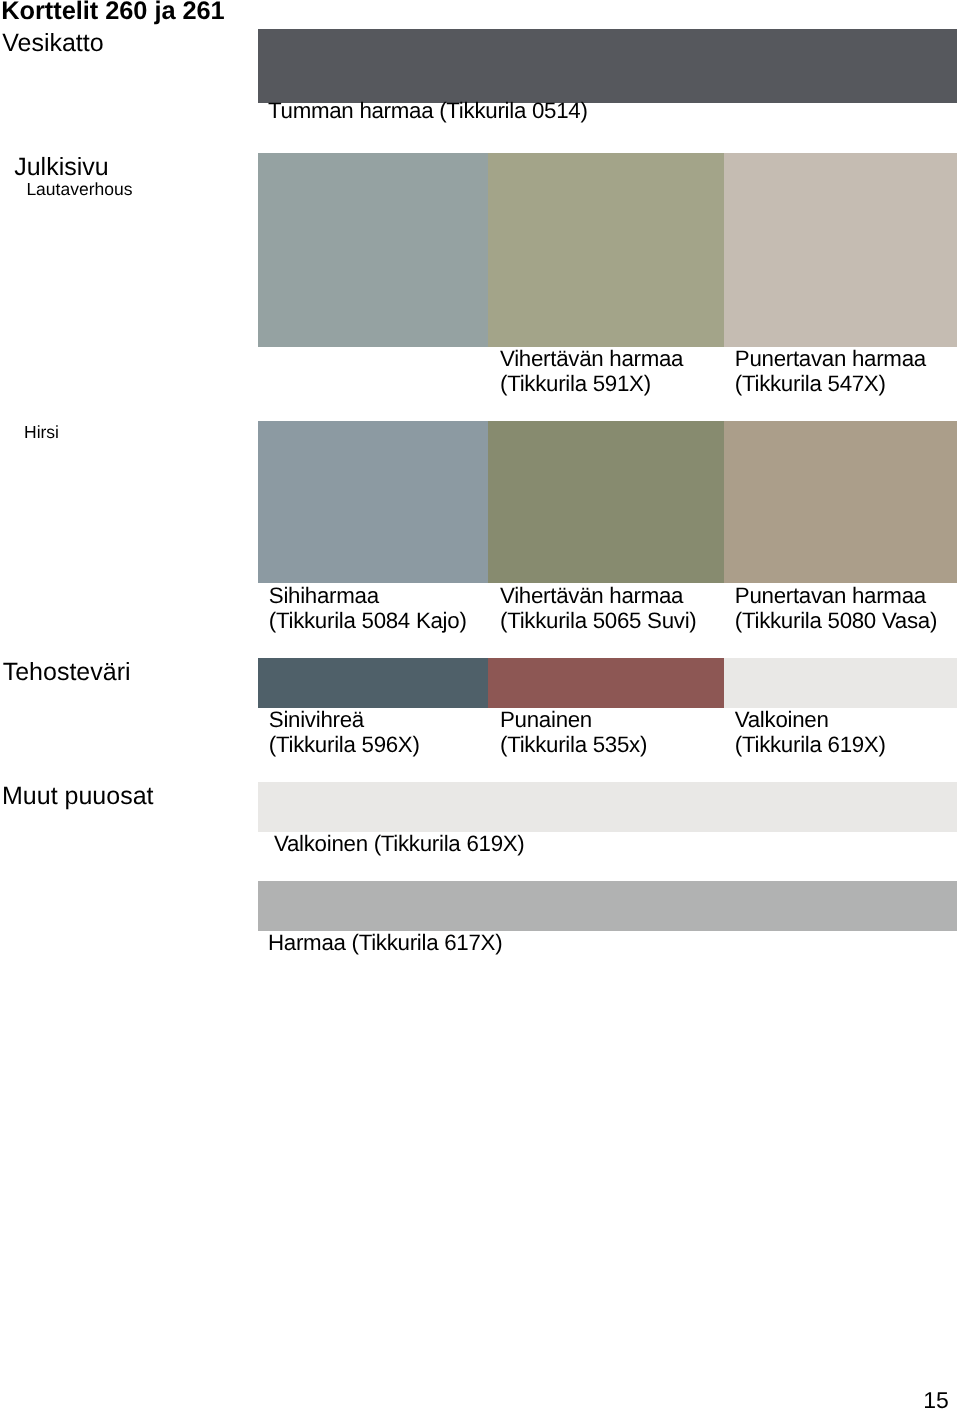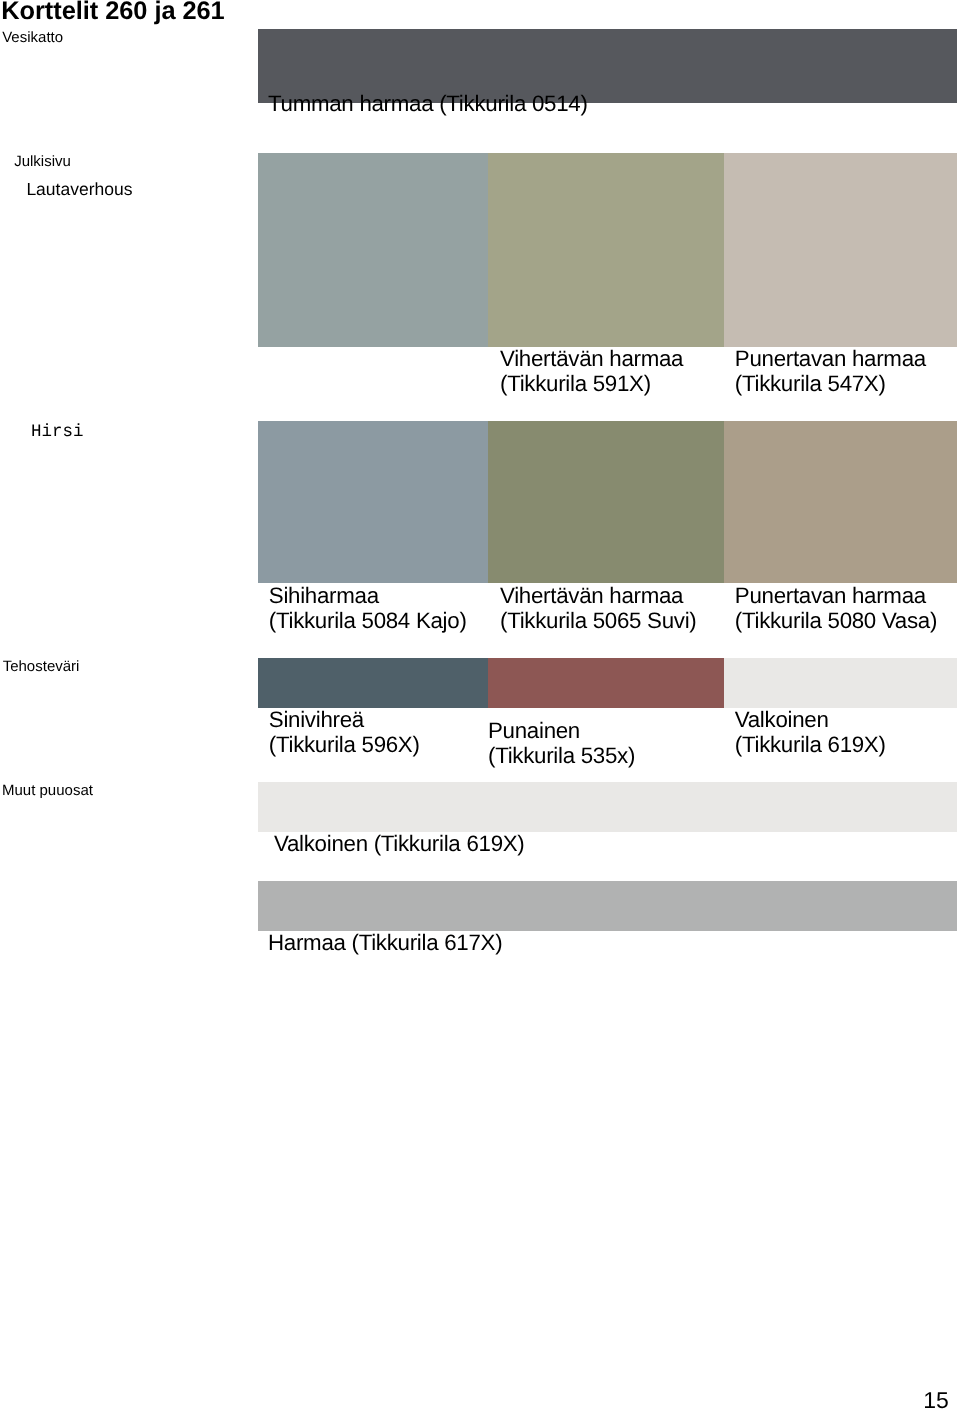--- a/index.html
+++ b/index.html
@@ -17,69 +17,69 @@
   .sw { position:absolute; }
 
   
   .lbl {
     position:absolute; white-space:pre;
     font-size:22.3px; letter-spacing:-0.28px; line-height:24.6px;
   }
 
   
   .sec-h { position:absolute; white-space:pre; }
-  .h-lg  { font-size:15px; }
+  .h-lg  { font-size:25px; }
   .h-sm  { font-size:17.5px;margin-left:24px; }
 
   .doc-title {
     position:absolute; white-space:pre;
     font-size:25.4px; font-weight:bold; letter-spacing:-0.05px;
   }
   .pgnum { position:absolute; font-size:23px; }
 </style>
 </head>
 <body>
 
 <div class="page">
 
   <div class="doc-title" style="left:1.3px; top:-3.2px;">Korttelit 260 ja 261</div>
 
   <div class="sec-h h-lg" style="left:2.2px; top:29.2px;">Vesikatto</div>
 
   <div class="sw" style="left: 258px; top: 29px; width: 699px; height: 74px; background-color: rgb(86, 88, 93);"></div>
-  <div class="lbl" style="left:268px; top:92px;">Tumman harmaa (Tikkurila 0514)</div>
+  <div class="lbl" style="left:268px; top:99px;">Tumman harmaa (Tikkurila 0514)</div>
 
   <div class="sec-h h-lg" style="left:2.2px; top:153.2px;margin-left:12px;">Julkisivu</div>
   <div class="sec-h h-sm" style="left:2.4px; top:179px;">Lautaverhous</div>
 
   <div class="sw" style="left: 258px; top: 153px; width: 230px; height: 194px; background-color: rgb(149, 162, 162);"></div>
   <div class="sw" style="left: 488px; top: 153px; width: 236px; height: 194px; background-color: rgb(163, 164, 137);"></div>
   <div class="sw" style="left: 724px; top: 153px; width: 233px; height: 194px; background-color: rgb(197, 188, 178);"></div>
 
   <div class="lbl" style="left:500px; top:347.3px;"><span>Vihertävän harmaa</span><br><span>(Tikkurila 591X)</span></div>
   <div class="lbl" style="left:734.8px; top:347.3px;"><span>Punertavan harmaa</span><br><span>(Tikkurila 547X)</span></div>
 
-  <div class="sec-h h-sm" style="left:7px; top:421.6px;font-family:Liberation Mono, monospace;">Hirsi</div>
+  <div class="sec-h h-sm" style="left:0; top:421.6px;">Hirsi</div>
 
   <div class="sw" style="left: 258px; top: 421px; width: 230px; height: 162px; background-color: rgb(140, 154, 162);"></div>
   <div class="sw" style="left: 488px; top: 421px; width: 236px; height: 162px; background-color: rgb(135, 139, 111);"></div>
   <div class="sw" style="left: 724px; top: 421px; width: 233px; height: 162px; background-color: rgb(171, 158, 138);"></div>
 
   <div class="lbl" style="left:268.8px; top:584.3px;"><span>Sihiharmaa</span><br><span>(Tikkurila 5084 Kajo)</span></div>
   <div class="lbl" style="left:500px; top:584.3px;"><span>Vihertävän harmaa</span><br><span>(Tikkurila 5065 Suvi)</span></div>
   <div class="lbl" style="left:734.8px; top:584.3px;"><span>Punertavan harmaa</span><br><span>(Tikkurila 5080 Vasa)</span></div>
 
   <div class="sec-h h-lg" style="left:2.7px; top:658.4px;">Tehosteväri</div>
 
   <div class="sw" style="left: 258px; top: 658px; width: 230px; height: 50px; background-color: rgb(79, 96, 105);"></div>
   <div class="sw" style="left: 488px; top: 658px; width: 236px; height: 50px; background-color: rgb(141, 87, 84);"></div>
   <div class="sw" style="left: 724px; top: 658px; width: 233px; height: 50px; background-color: rgb(233, 232, 230);"></div>
 
   <div class="lbl" style="left:268.8px; top:708px;"><span>Sinivihreä</span><br><span>(Tikkurila 596X)</span></div>
-  <div class="lbl" style="left:488px; top:708px;margin-top:11px;"><span>Punainen</span><br><span>(Tikkurila 535x)</span></div>
+  <div class="lbl" style="left:500px; top:708px;"><span>Punainen</span><br><span>(Tikkurila 535x)</span></div>
   <div class="lbl" style="left:734.8px; top:708px;"><span>Valkoinen</span><br><span>(Tikkurila 619X)</span></div>
 
   <div class="sec-h h-lg" style="left:2.0px; top:782.2px;">Muut puuosat</div>
 
   <div class="sw" style="left: 258px; top: 782px; width: 699px; height: 50px; background-color: rgb(233, 232, 230);"></div>
   <div class="lbl" style="left:274px; top:832.2px;">Valkoinen (Tikkurila 619X)</div>
 
   <div class="sw" style="left: 258px; top: 881px; width: 699px; height: 50px; background-color: rgb(177, 178, 178);"></div>
   <div class="lbl" style="left:268px; top:931.2px;">Harmaa (Tikkurila 617X)</div>
 

